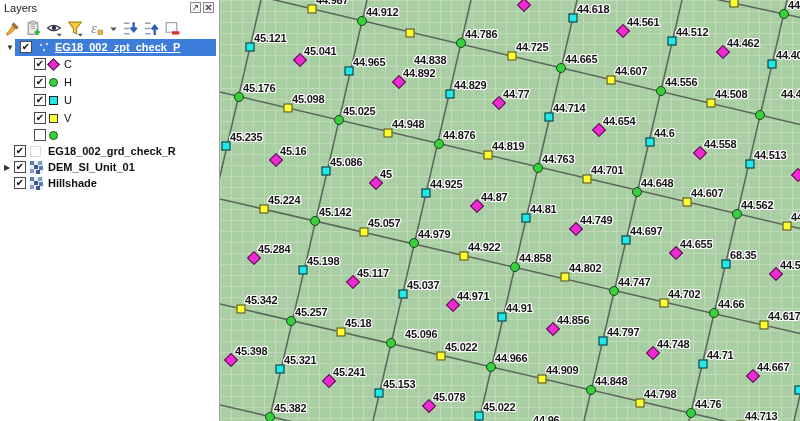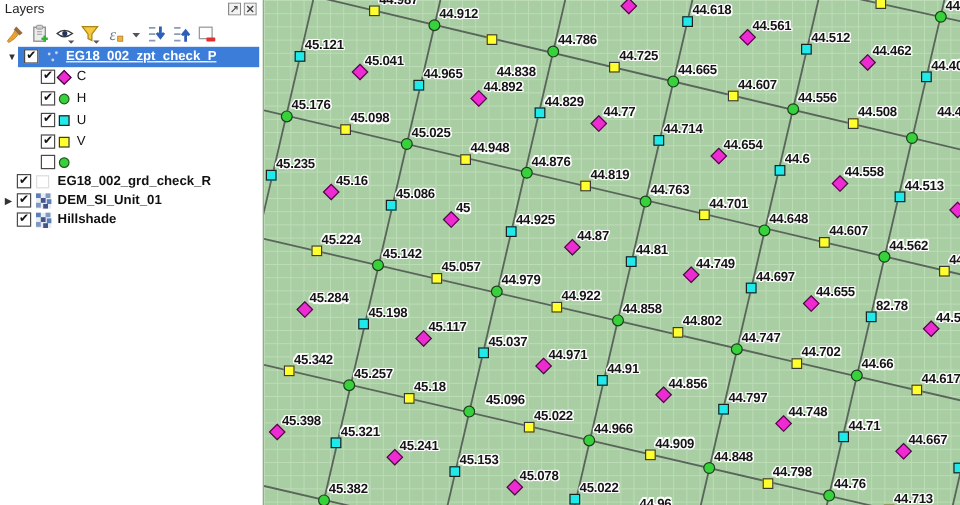--- a/index.html
+++ b/index.html
@@ -312,21 +312,21 @@
     <div class="mlab" style="left: 261px; top: 191px;">44.87</div>
     <div class="mk U" style="left: 306px; top: 218px;"></div>
     <div class="mlab" style="left: 310px; top: 203px;">44.81</div>
     <div class="mk C" style="left: 356px; top: 229px;"></div>
     <div class="mlab" style="left: 360px; top: 214px;">44.749</div>
     <div class="mk U" style="left: 406px; top: 240px;"></div>
     <div class="mlab" style="left: 410px; top: 225px;">44.697</div>
     <div class="mk C" style="left: 456px; top: 253px;"></div>
     <div class="mlab" style="left: 460px; top: 238px;">44.655</div>
     <div class="mk U" style="left: 506px; top: 264px;"></div>
-    <div class="mlab" style="left: 510px; top: 249px;">82.78</div>
+    <div class="mlab" style="left: 510px; top: 249px;">68.35</div>
     <div class="mk C" style="left: 556px; top: 274px;"></div>
     <div class="mlab" style="left: 560px; top: 259px;">44.56</div>
     <div class="mk V" style="left: 44px; top: 209px;"></div>
     <div class="mlab" style="left: 48px; top: 194px;">45.224</div>
     <div class="mk H" style="left: 95px; top: 221px;"></div>
     <div class="mlab" style="left: 99px; top: 206px;">45.142</div>
     <div class="mk V" style="left: 144px; top: 232px;"></div>
     <div class="mlab" style="left: 148px; top: 217px;">45.057</div>
     <div class="mk H" style="left: 194px; top: 243px;"></div>
     <div class="mlab" style="left: 198px; top: 228px;">44.979</div>

